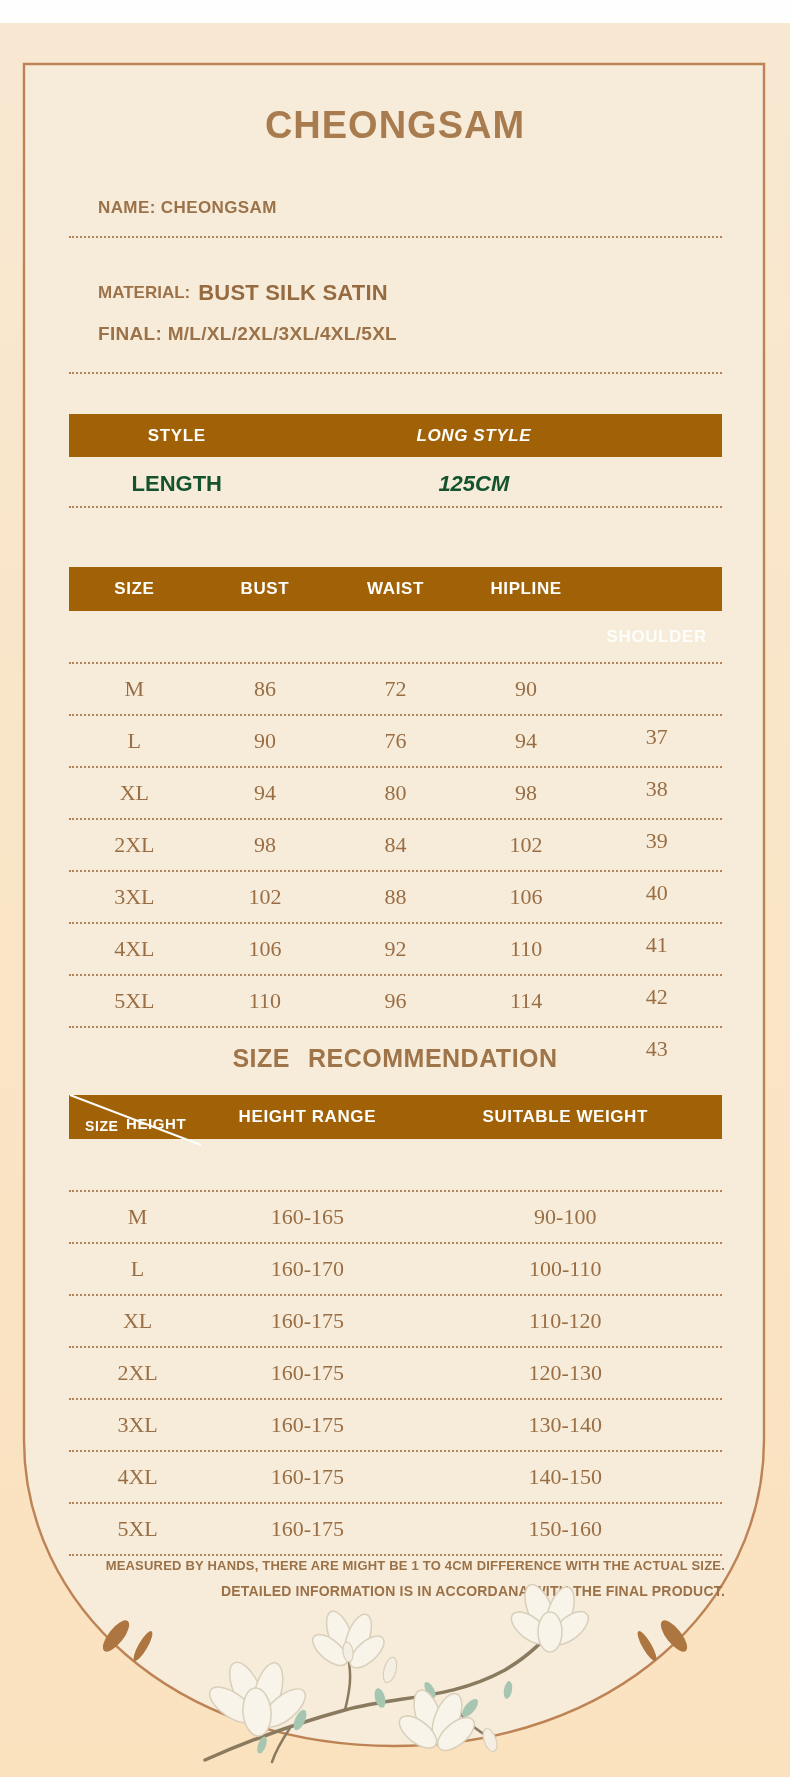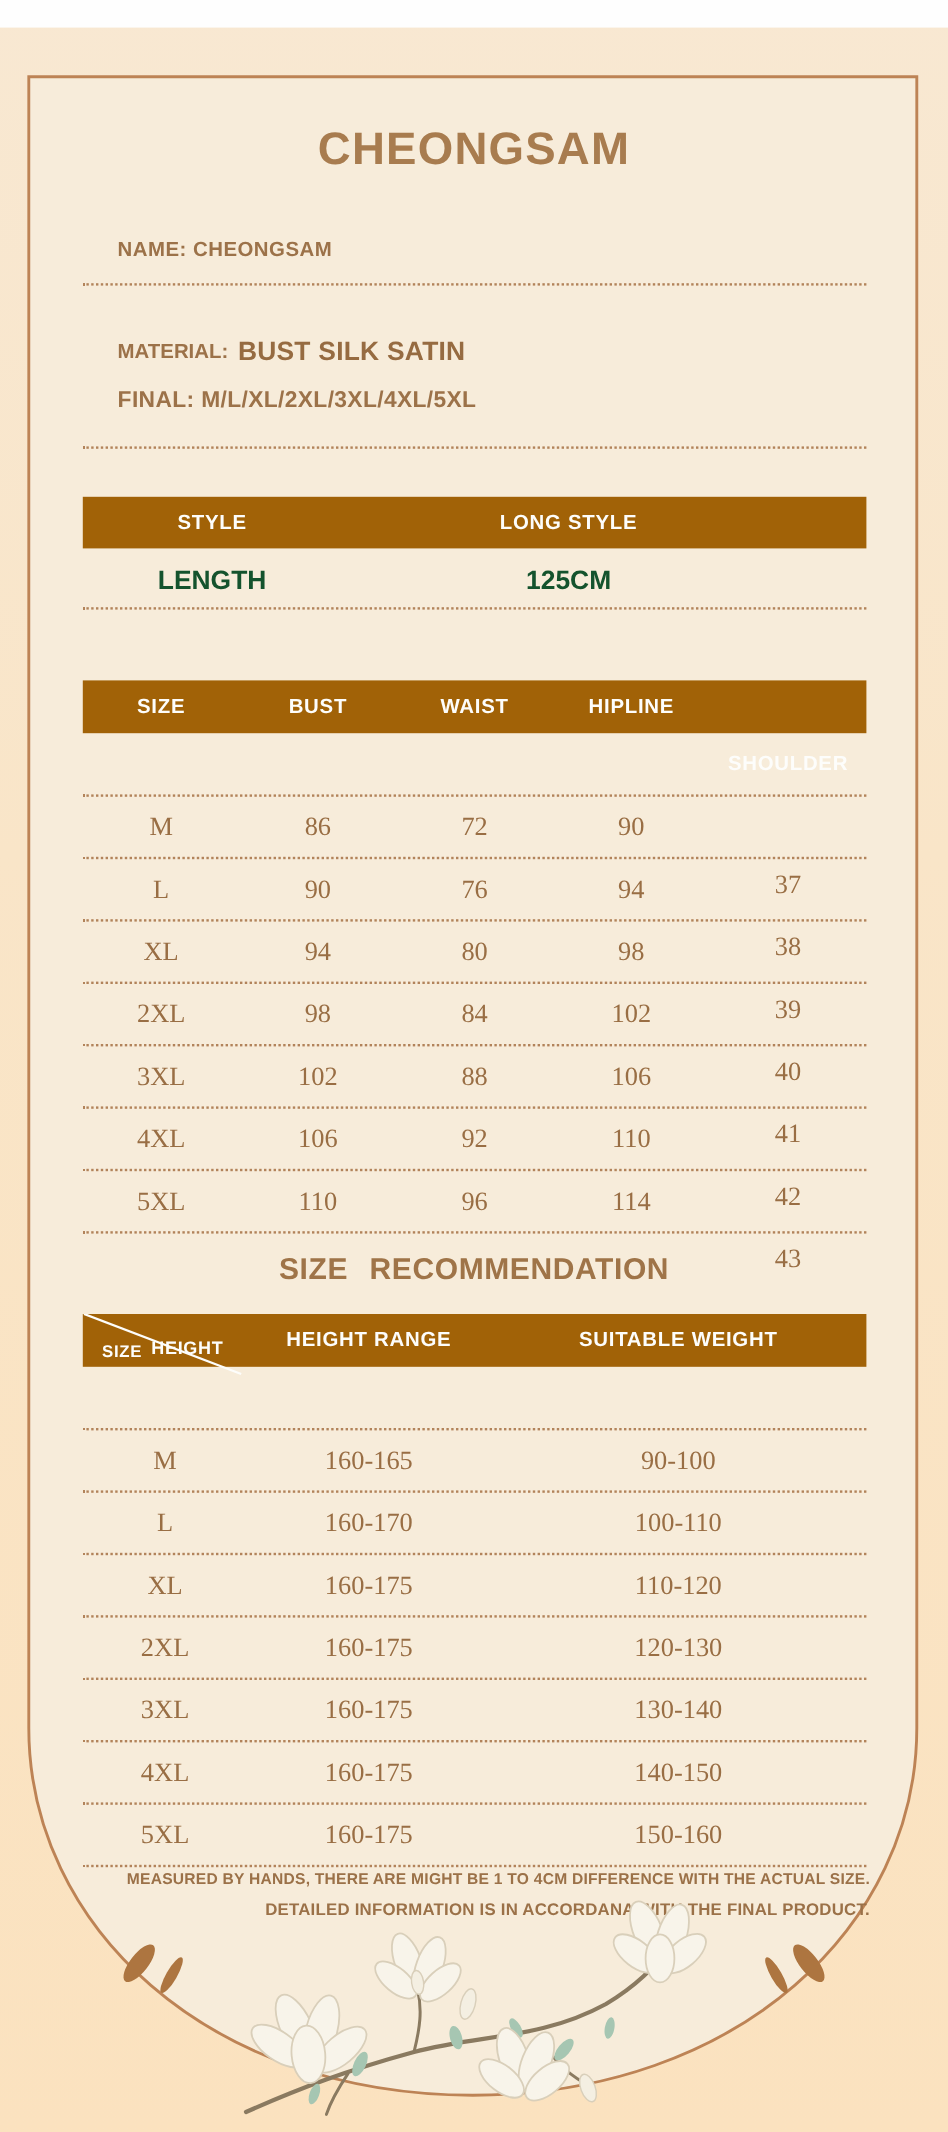--- a/index.html
+++ b/index.html
@@ -22,21 +22,21 @@
   .size-line{top:323px;font-size:19px;letter-spacing:.3px;}
   .dline{left:69px;width:653px;height:0;border-bottom:2px dotted #b2835a;}
   .dline1{top:236px;}
   .dline2{top:372px;}
   
   .bar{left:69px;width:653px;height:44px;background:#a16207;color:#fdfdfb;
        font-weight:bold;font-size:17px;letter-spacing:.6px;}
   .bar1{top:414px;height:43px;}
   .bar .cell{position:absolute;top:0;height:100%;display:flex;align-items:center;justify-content:center;}
   .c-style1{left:0;width:33%;}
-  .c-style2{left:40%;width:44%;}
+  .c-style2{left:40%;width:44%;font-style:italic;}
   .len-row{top:461px;left:69px;width:653px;height:45px;color:#14532d;
            font-weight:bold;font-size:22px;border-bottom:2px dotted #b2835a;}
   .len-row .cell{position:absolute;top:0;height:100%;display:flex;align-items:center;justify-content:center;}
   .bar2{top:567px;}
   .col5{width:20%;}
   .col5.i0{left:0;} .col5.i1{left:20%;} .col5.i2{left:40%;} .col5.i3{left:60%;} .col5.i4{left:80%;margin-top:48px;}
   
   .t1rows{top:662px;left:69px;width:653px;border-top:2px dotted #b2835a;}
   .trow{position:relative;width:100%;height:50px;border-bottom:2px dotted #b2835a;
         font-family:"Liberation Serif",serif;font-size:22px;color:#996e44;}

